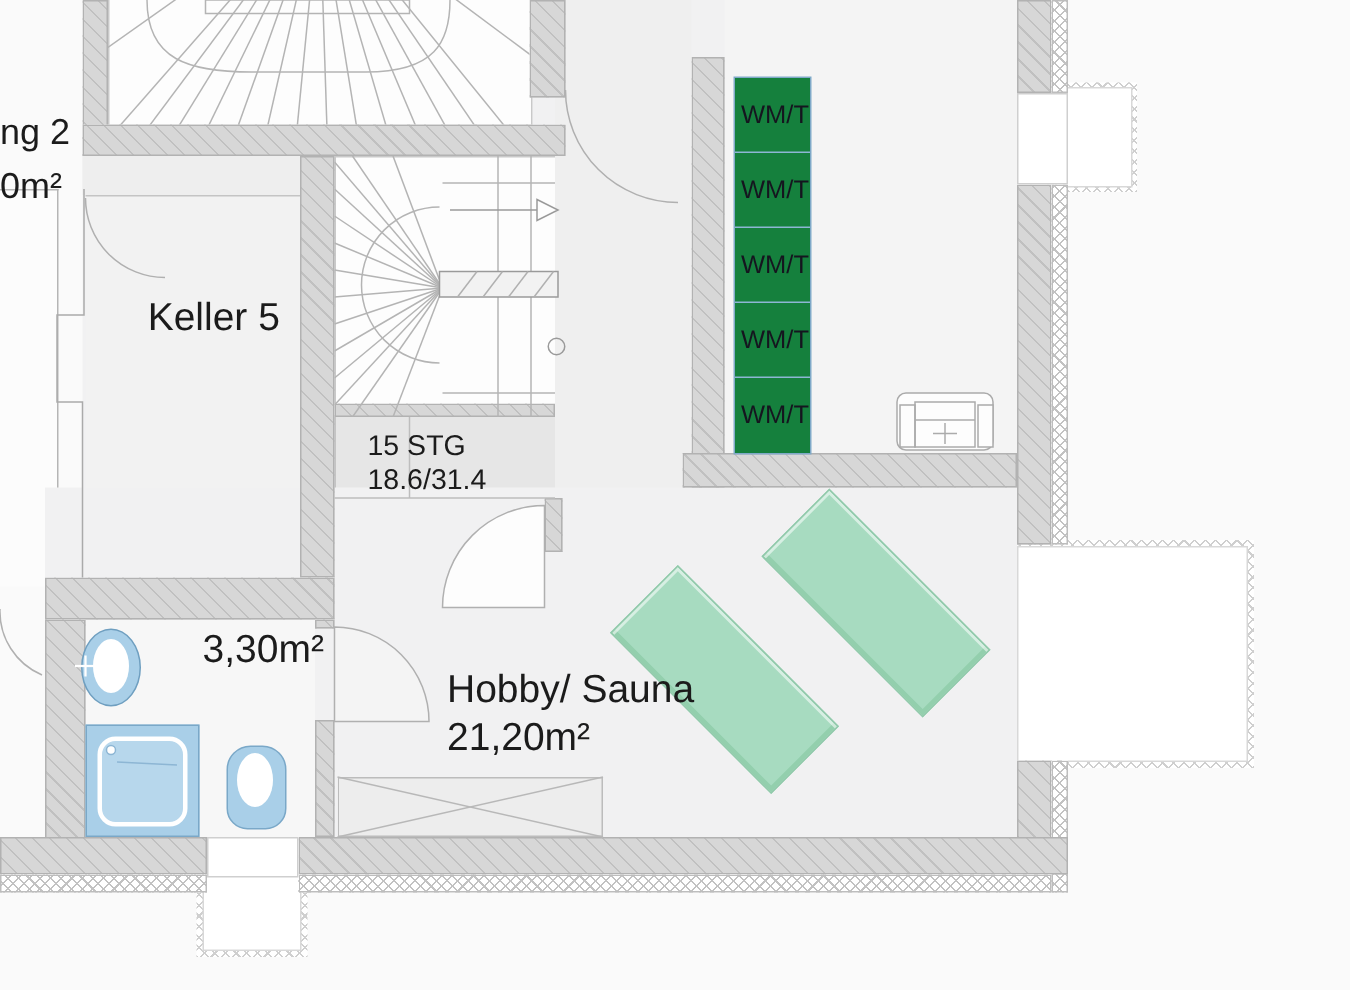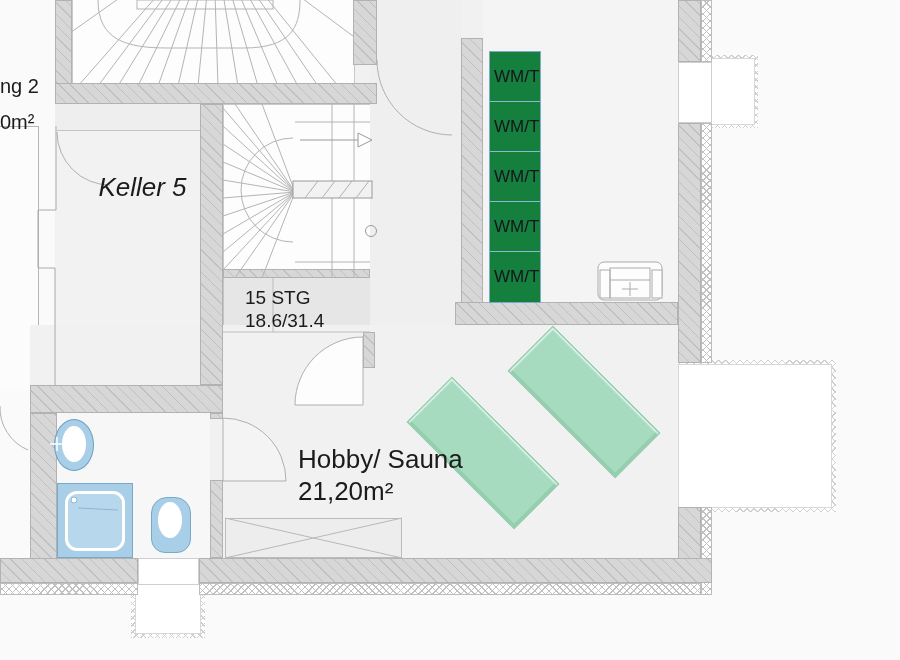--- a/index.html
+++ b/index.html
@@ -36,21 +36,21 @@
     background:
       repeating-linear-gradient(45deg,#cfcfcf 0 1px,transparent 1px 5px),
       repeating-linear-gradient(-45deg,#cfcfcf 0 1px,transparent 1px 5px),
       #fff;
   }
   .lightwell .inner{position:absolute;background:#fff;box-shadow:0 0 0 1px #d8d8d8;}
   
   .lbl{position:absolute;z-index:6;line-height:1.22;white-space:nowrap;}
   .lbl.big{font-size:26px;}
   .lbl.med{font-size:19px;}
-  .lbl.clip{font-size:20px;}
+  .lbl.clip{font-size:24px;}
   
   .wm-col{position:absolute;z-index:4;background:#15803d;box-shadow:0 0 0 1px #7fa9c8;}
   .wm-cell{height:50px;box-sizing:border-box;border-bottom:1px solid #8db6d4;
            font-size:17px;color:#15151f;display:flex;align-items:center;padding-left:4px;}
   .wm-cell:last-child{border-bottom:none;}
   
   .fix{position:absolute;z-index:4;}
   .sink-outer{background:#a9cfe8;border:1px solid #6f9fc0;border-radius:50%;}
   .sink-inner{background:#fff;border-radius:50%;}
   .shower-outer{background:#a9cfe8;border:1px solid #7aa8c8;box-sizing:border-box;}
@@ -259,30 +259,31 @@
       <rect x="610" y="268" width="40" height="30" fill="none"></rect>
       <line x1="610" y1="280" x2="650" y2="280"></line>
       <line x1="622" y1="289" x2="638" y2="289"></line>
         <line x1="630" y1="282" x2="630" y2="296"></line>
     </g>
   </svg>
 
   <div class="lbl clip" style="left:0;top:74px;"><span>ng 2</span></div>
   <div class="lbl clip" style="left:0;top:110px;"><span>0m²</span></div>
 
-  <div class="lbl big" style="left:80px;top:172px;width:125px;text-align:center;font-style:italic;">
+  <div class="lbl big" style="left:80px;top:196px;width:125px;text-align:center;">
     <div>Keller 5</div>
   </div>
 
   <div class="lbl med" style="left:245px;top:286px;">
     <div>15 STG</div>
     <div>18.6/31.4</div>
   </div>
 
   <div class="lbl big" style="left:135px;top:417px;">
+    <div>3,30m²</div>
   </div>
 
   <div class="lbl big" style="left:298px;top:444px;">
     <div>Hobby/ Sauna</div>
     <div>21,20m²</div>
   </div>
 
 </div>
 
 </body></html>

